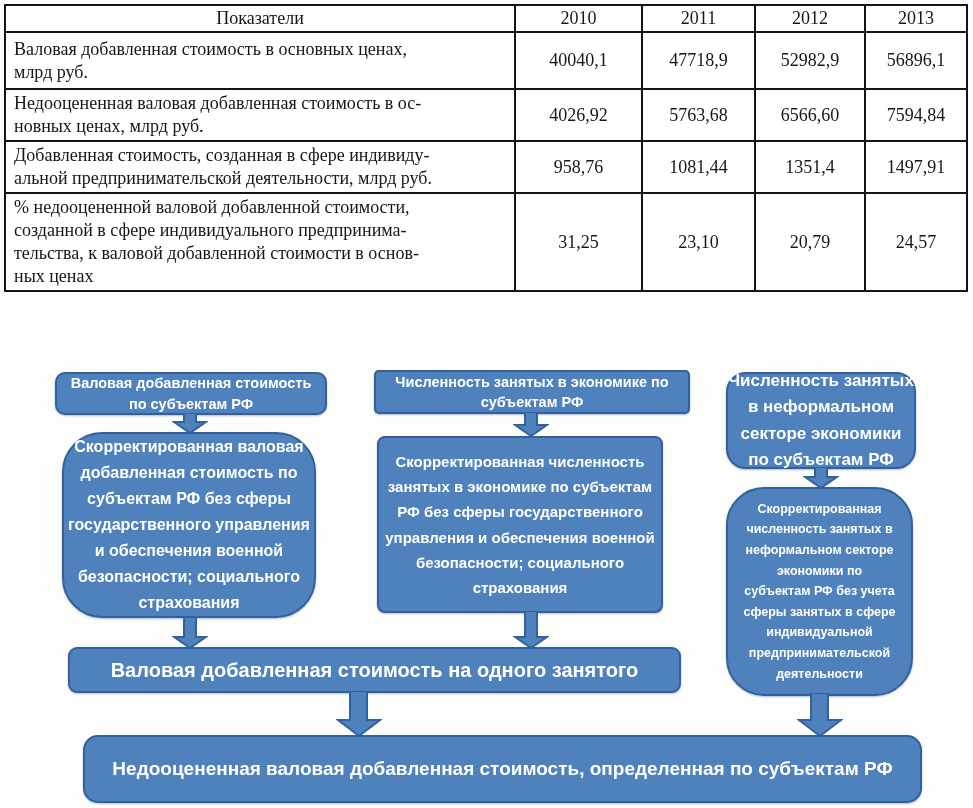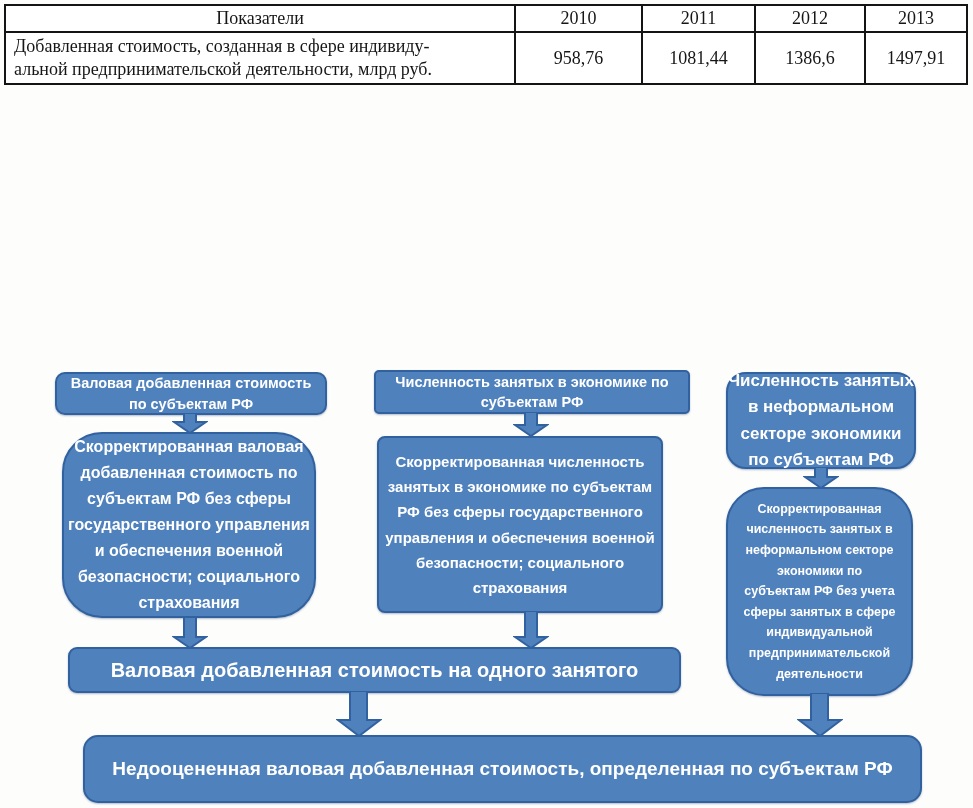--- a/index.html
+++ b/index.html
@@ -58,27 +58,53 @@
     <thead>
       <tr class="tr0">
         <th>Показатели</th>
         <th>2010</th>
         <th>2011</th>
         <th>2012</th>
         <th>2013</th>
       </tr>
     </thead>
     <tbody>
+      <tr class="tr1">
+        <td class="lbl">Валовая добавленная стоимость в основных ценах,
+млрд руб.</td>
+        <td class="val">40040,1</td>
+        <td class="val">47718,9</td>
+        <td class="val">52982,9</td>
+        <td class="val">56896,1</td>
+      </tr>
+      <tr class="tr2">
+        <td class="lbl">Недооцененная валовая добавленная стоимость в ос-
+новных ценах, млрд руб.</td>
+        <td class="val">4026,92</td>
+        <td class="val">5763,68</td>
+        <td class="val">6566,60</td>
+        <td class="val">7594,84</td>
+      </tr>
       <tr class="tr4">
         <td class="lbl">Добавленная стоимость, созданная в сфере индивиду-
 альной предпринимательской деятельности, млрд руб.</td>
         <td class="val">958,76</td>
         <td class="val">1081,44</td>
-        <td class="val">1386,6</td>
+        <td class="val">1351,4</td>
         <td class="val">1497,91</td>
+      </tr>
+      <tr class="tr5">
+        <td class="lbl">% недооцененной валовой добавленной стоимости,
+созданной в сфере индивидуального предпринима-
+тельства, к валовой добавленной стоимости в основ-
+ных ценах</td>
+        <td class="val">31,25</td>
+        <td class="val">23,10</td>
+        <td class="val">20,79</td>
+        <td class="val">24,57</td>
       </tr>
     </tbody>
   </table>
 
   <div>
 
     <div class="box" style="left:55px;top:372px;width:272px;height:43px;border-radius:10px;font-size:14.5px;line-height:1.4;">Валовая добавленная стоимость
 по субъектам РФ</div>
 
     <div class="box" style="left:374px;top:370px;width:316px;height:44px;border-radius:5px;font-size:14.5px;line-height:1.4;">Численность занятых в экономике по

